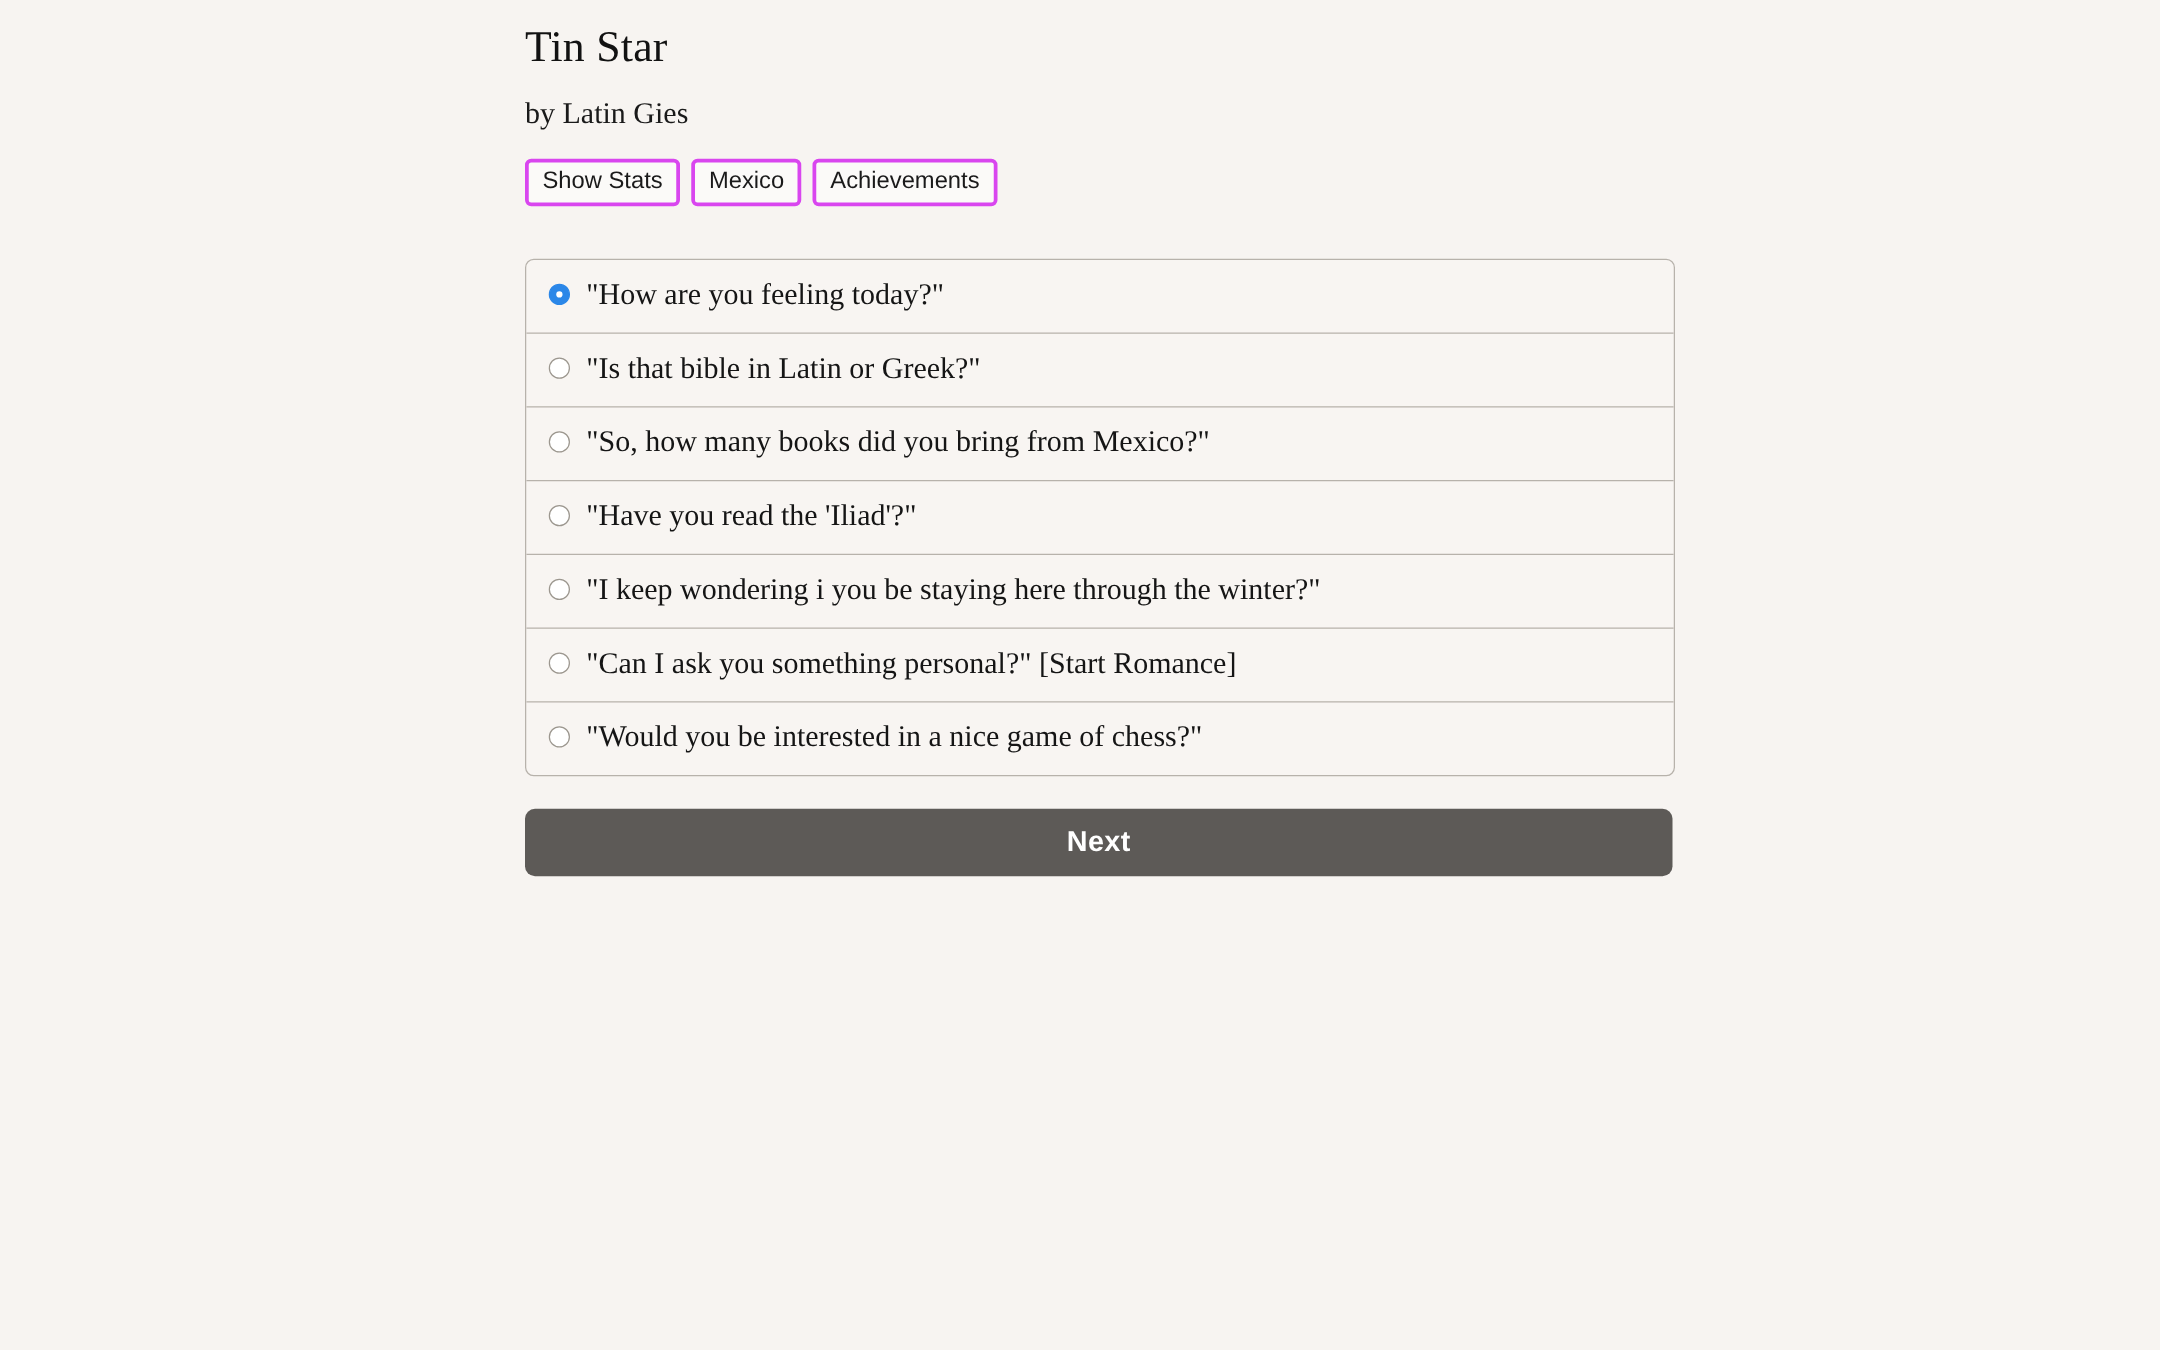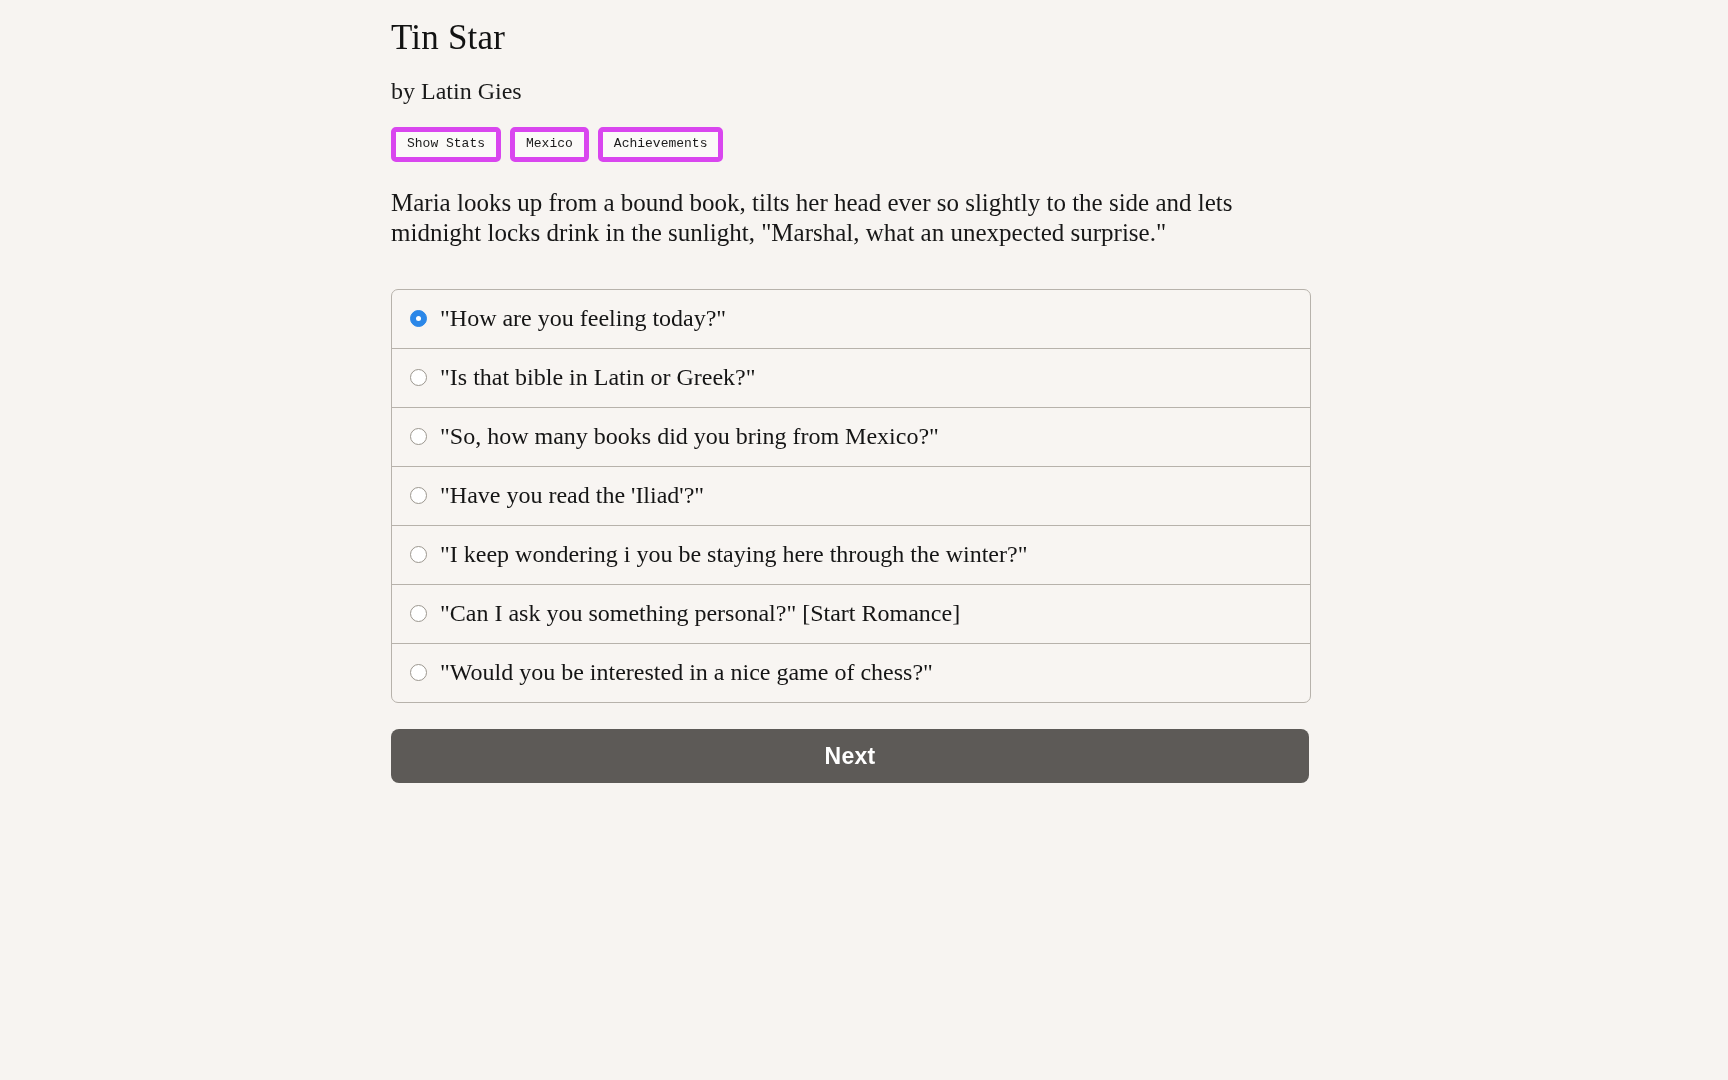--- a/index.html
+++ b/index.html
@@ -12,21 +12,21 @@
     color: #1a1a1a;
   }
   #app {
     width: 1728px;
     height: 1080px;
     position: relative;
     overflow: hidden;
   }
   .wrap {
     position: absolute;
-    left: 391px;
+    left: 420px;
     top: 0;
     width: 925px;
   }
   .game-title {
     font-size: 35px;
     font-weight: normal;
     margin: 0;
     padding-top: 18px;
     letter-spacing: 0.2px;
     color: #121212;
@@ -36,24 +36,24 @@
     margin: 0;
     padding-top: 20px;
     color: #1a1a1a;
   }
   .button-row {
     margin-top: 22px;
     display: flex;
     gap: 9px;
   }
   .small-btn {
-    font-family: Liberation Mono, monospace;
-    font-size: 13px;
+    font-family: Liberation Sans, sans-serif;
+    font-size: 19px;
     background: #fbfaf8;
-    border: 5px solid #d946ef;
+    border: 3px solid #d946ef;
     border-radius: 5px;
     padding: 5px 11px 6px 11px;
     color: #1a1a1a;
     cursor: pointer;
     line-height: 1.1;
   }
   .story-text {
     margin-top: 26px;
     font-size: 25px;
     line-height: 1.18;
@@ -133,21 +133,20 @@
 
     <h1 class="game-title">Tin Star</h1>
     <p class="game-author">by Latin Gies</p>
 
     <div class="button-row">
       <button class="small-btn">Show Stats</button>
       <button class="small-btn">Mexico</button>
       <button class="small-btn">Achievements</button>
     </div>
 
-    <div class="story-text">Maria looks up from a bound book, tilts her head ever so slightly to the side and lets midnight locks drink in the sunlight, "Marshal, what an unexpected surprise."</div>
 
     <div class="choices">
       <div class="choice">
         <span class="radio selected"></span>
         <span class="choice-label">"How are you feeling today?"</span>
       </div>
       <div class="choice">
         <span class="radio"></span>
         <span class="choice-label">"Is that bible in Latin or Greek?"</span>
       </div>

